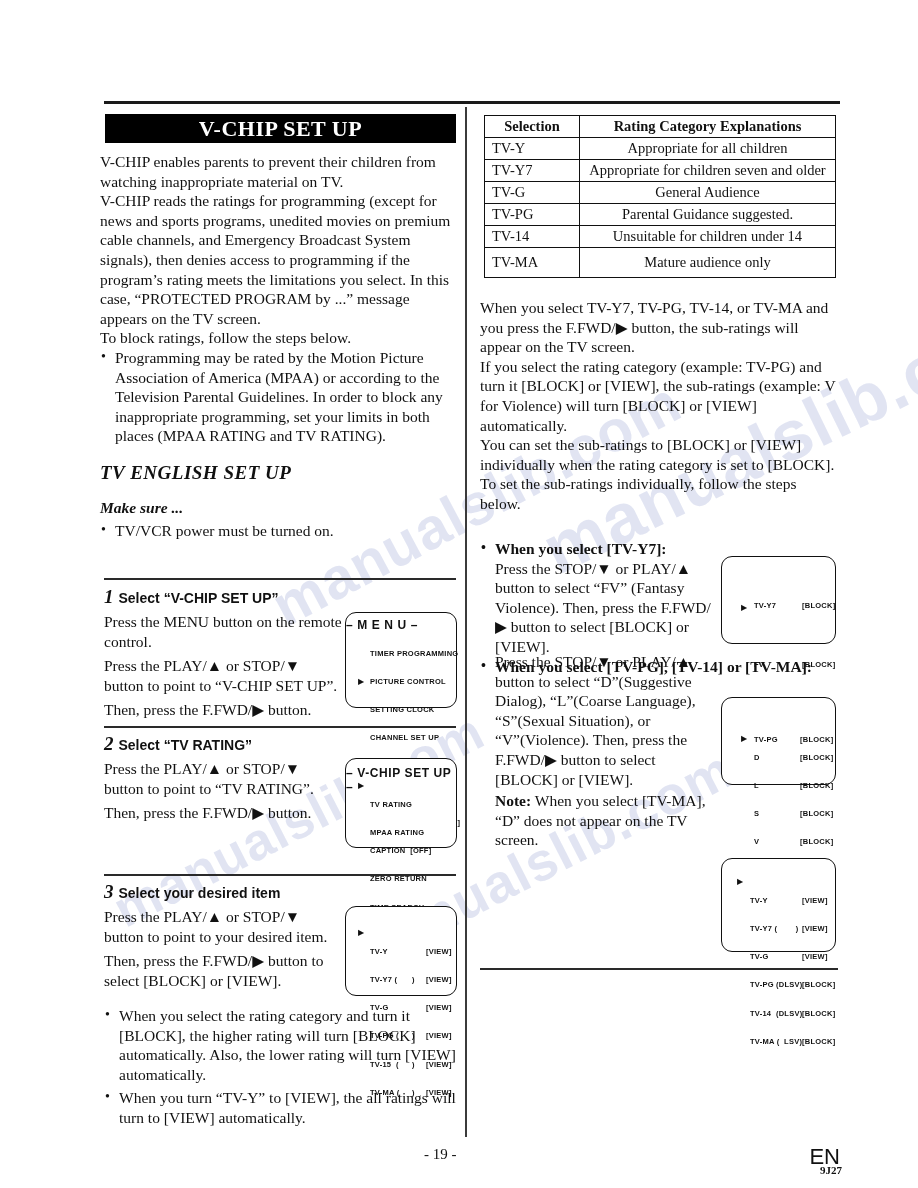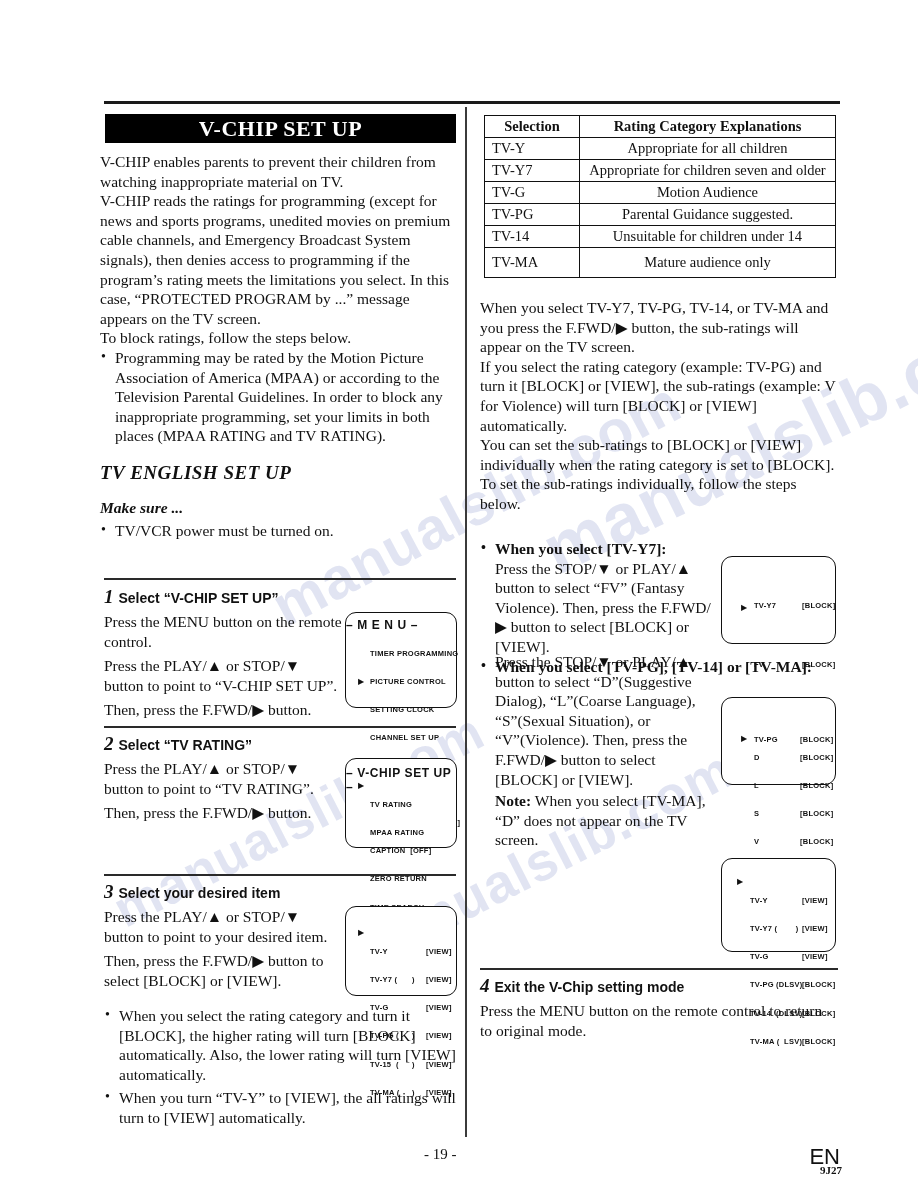--- a/index.html
+++ b/index.html
@@ -333,21 +333,21 @@
         <tr>
           <td class="sel">TV-Y</td>
           <td>Appropriate for all children</td>
         </tr>
         <tr>
           <td class="sel">TV-Y7</td>
           <td>Appropriate for children seven and older</td>
         </tr>
         <tr>
           <td class="sel">TV-G</td>
-          <td>Motion Audience</td>
+          <td>General Audience</td>
         </tr>
         <tr>
           <td class="sel">TV-PG</td>
           <td>Parental Guidance suggested.</td>
         </tr>
         <tr>
           <td class="sel">TV-14</td>
           <td>Unsuitable for children under 14</td>
         </tr>
         <tr class="tall">
@@ -431,22 +431,18 @@
       <div class="osd-row">[VIEW]</div>
       <div class="osd-row">[VIEW]</div>
       <div class="osd-row">[BLOCK]</div>
       <div class="osd-row">[BLOCK]</div>
       <div class="osd-row">[BLOCK]</div>
     </div>
     <div class="osd-cursor" style="left:15px; top:18px;">▶</div>
   </div>
 
   <div class="hr-r" style="top:968px;"></div>
-  <div style="position:absolute; left:480px; top:975px; width:358px;">
-    <div><span class="step-num">4</span><span class="step-head">Exit the V-Chip setting mode</span></div>
-    <p class="body" style="margin-top:4px;">Press the MENU button on the remote control to return to original mode.</p>
-  </div>
 
   <div class="pg-num">- 19 -</div>
   <div class="en">EN</div>
   <div class="code">9J27</div>
 
 </div>
 
 </body></html>

